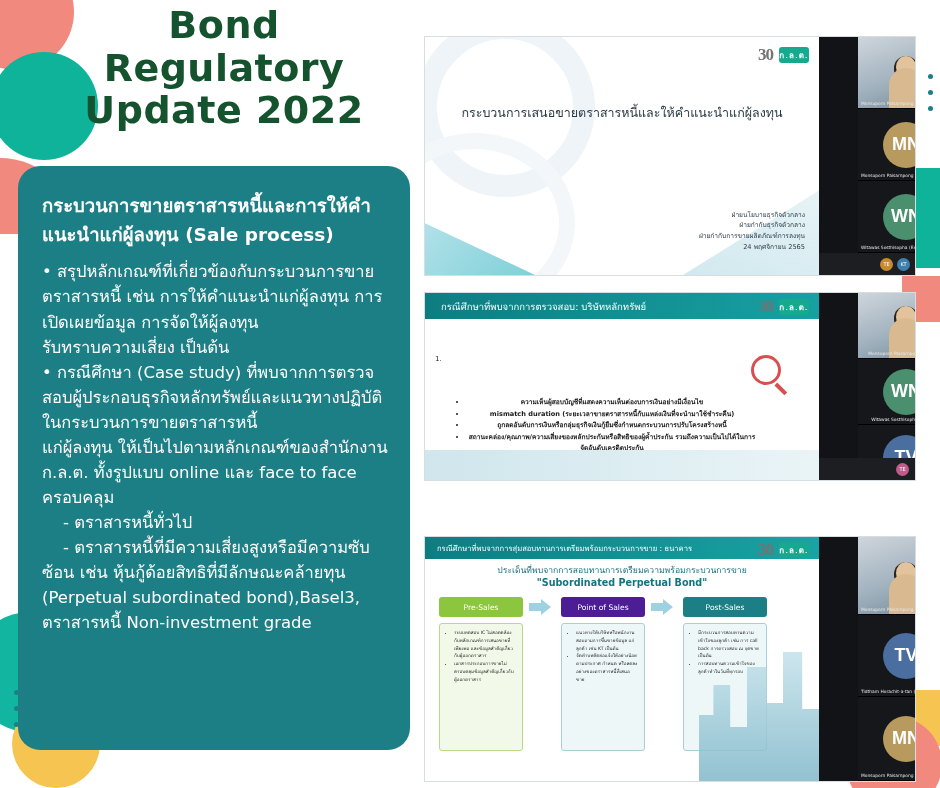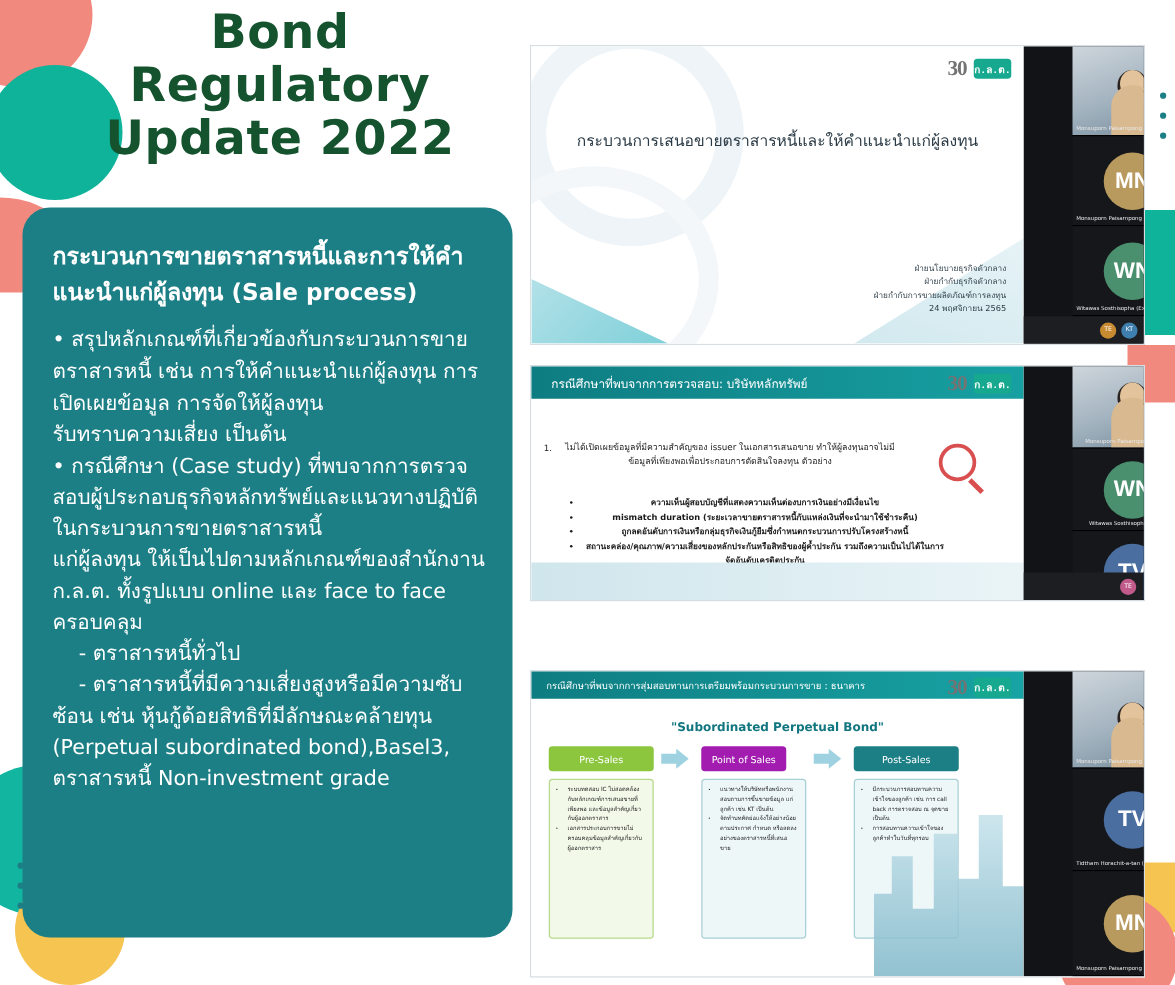--- a/index.html
+++ b/index.html
@@ -210,21 +210,21 @@
     color: #fff; font-size: 7.6px; display: flex; align-items: center;
     padding-left: 12px;
   }
   .s3 .h1 { position: absolute; left: 0; right: 0; top: 26px; text-align: center;
             font-size: 8.6px; color: #10707a; }
   .s3 .h2 { position: absolute; left: 0; right: 0; top: 40px; text-align: center;
             font-size: 9.6px; font-weight: bold; color: #11767f; }
   .s3 .stage { position: absolute; top: 60px; height: 20px; border-radius: 3px;
                color: #fff; font-size: 7.6px; display: flex; align-items: center; justify-content: center; }
   .s3 .st1 { left: 14px;  width: 84px; background: #8cc63f; }
-  .s3 .st2 { left: 136px; width: 68px; background: #a21caf; text-align: right; }
+  .s3 .st2 { left: 136px; width: 84px; background: #4c1d95; text-align: right; }
   .s3 .st3 { left: 258px; width: 84px; background: #1d7f86; }
   .s3 .arrow { position: absolute; top: 62px; width: 22px; height: 16px; }
   .s3 .arrow div { position: absolute; left:0; top:4px; width: 13px; height: 8px; background: #9ed2e0; }
   .s3 .arrow:after { content:""; position: absolute; left: 12px; top: 0;
                      border-top: 8px solid transparent; border-bottom: 8px solid transparent;
                      border-left: 10px solid #9ed2e0; }
   .s3 .a1 { left: 104px; } .s3 .a2 { left: 226px; }
   .s3 .card { position: absolute; top: 86px; height: 128px; border-radius: 3px; padding: 5px 6px; }
   .s3 .c1 { left: 14px;  width: 84px; border: 1px solid #b7d98a; background: #f2f9e9; }
   .s3 .c2 { left: 136px; width: 84px; border: 1px solid #a8cfd4; background: #eef7f8; }
@@ -327,21 +327,20 @@
 
   <div class="shot shot-2">
     <div class="shot-main">
       <div class="s2">
         <div class="bar">กรณีศึกษาที่พบจากการตรวจสอบ: บริษัทหลักทรัพย์</div>
         <div class="logo-row" style="top:4px">
           <span class="logo-30">30</span>
           <span class="logo-sec">ก.ล.ต.</span>
         </div>
         <div class="num">1.</div>
-        <div class="para">ไม่ได้เปิดเผยข้อมูลที่มีความสำคัญของ issuer ในเอกสารเสนอขาย ทำให้ผู้ลงทุนอาจไม่มีข้อมูลที่เพียงพอเพื่อประกอบการตัดสินใจลงทุน ตัวอย่าง</div>
         <ul>
           <li>ความเห็นผู้สอบบัญชีที่แสดงความเห็นต่องบการเงินอย่างมีเงื่อนไข</li>
           <li>mismatch duration (ระยะเวลาขายตราสารหนี้กับแหล่งเงินที่จะนำมาใช้ชำระคืน)</li>
           <li>ถูกลดอันดับการเงินหรือกลุ่มธุรกิจเงินกู้ยืมซึ่งกำหนดกระบวนการปรับโครงสร้างหนี้</li>
           <li>สถานะคล่อง/คุณภาพ/ความเสี่ยงของหลักประกันหรือสิทธิของผู้ค้ำประกัน รวมถึงความเป็นไปได้ในการจัดอันดับเครดิตประกัน</li>
         </ul>
         <div class="magnify"></div>
         <div class="cityline"></div>
       </div>
     </div>
@@ -368,20 +367,21 @@
 
   <div class="shot shot-3">
     <div class="shot-main">
       <div class="s3">
         <div class="sky"></div>
         <div class="bar">กรณีศึกษาที่พบจากการสุ่มสอบทานการเตรียมพร้อมกระบวนการขาย : ธนาคาร</div>
         <div class="logo-row" style="top:3px">
           <span class="logo-30">30</span>
           <span class="logo-sec">ก.ล.ต.</span>
         </div>
+        <div class="h1">ประเด็นที่พบจากการสอบทานการเตรียมความพร้อมกระบวนการขาย</div>
         <div class="h2">"Subordinated Perpetual Bond"</div>
 
         <div class="stage st1">Pre-Sales</div>
         <div class="arrow a1">
             <div></div>
           </div>
         <div class="stage st2">Point of Sales</div>
         <div class="arrow a2">
             <div></div>
           </div>

